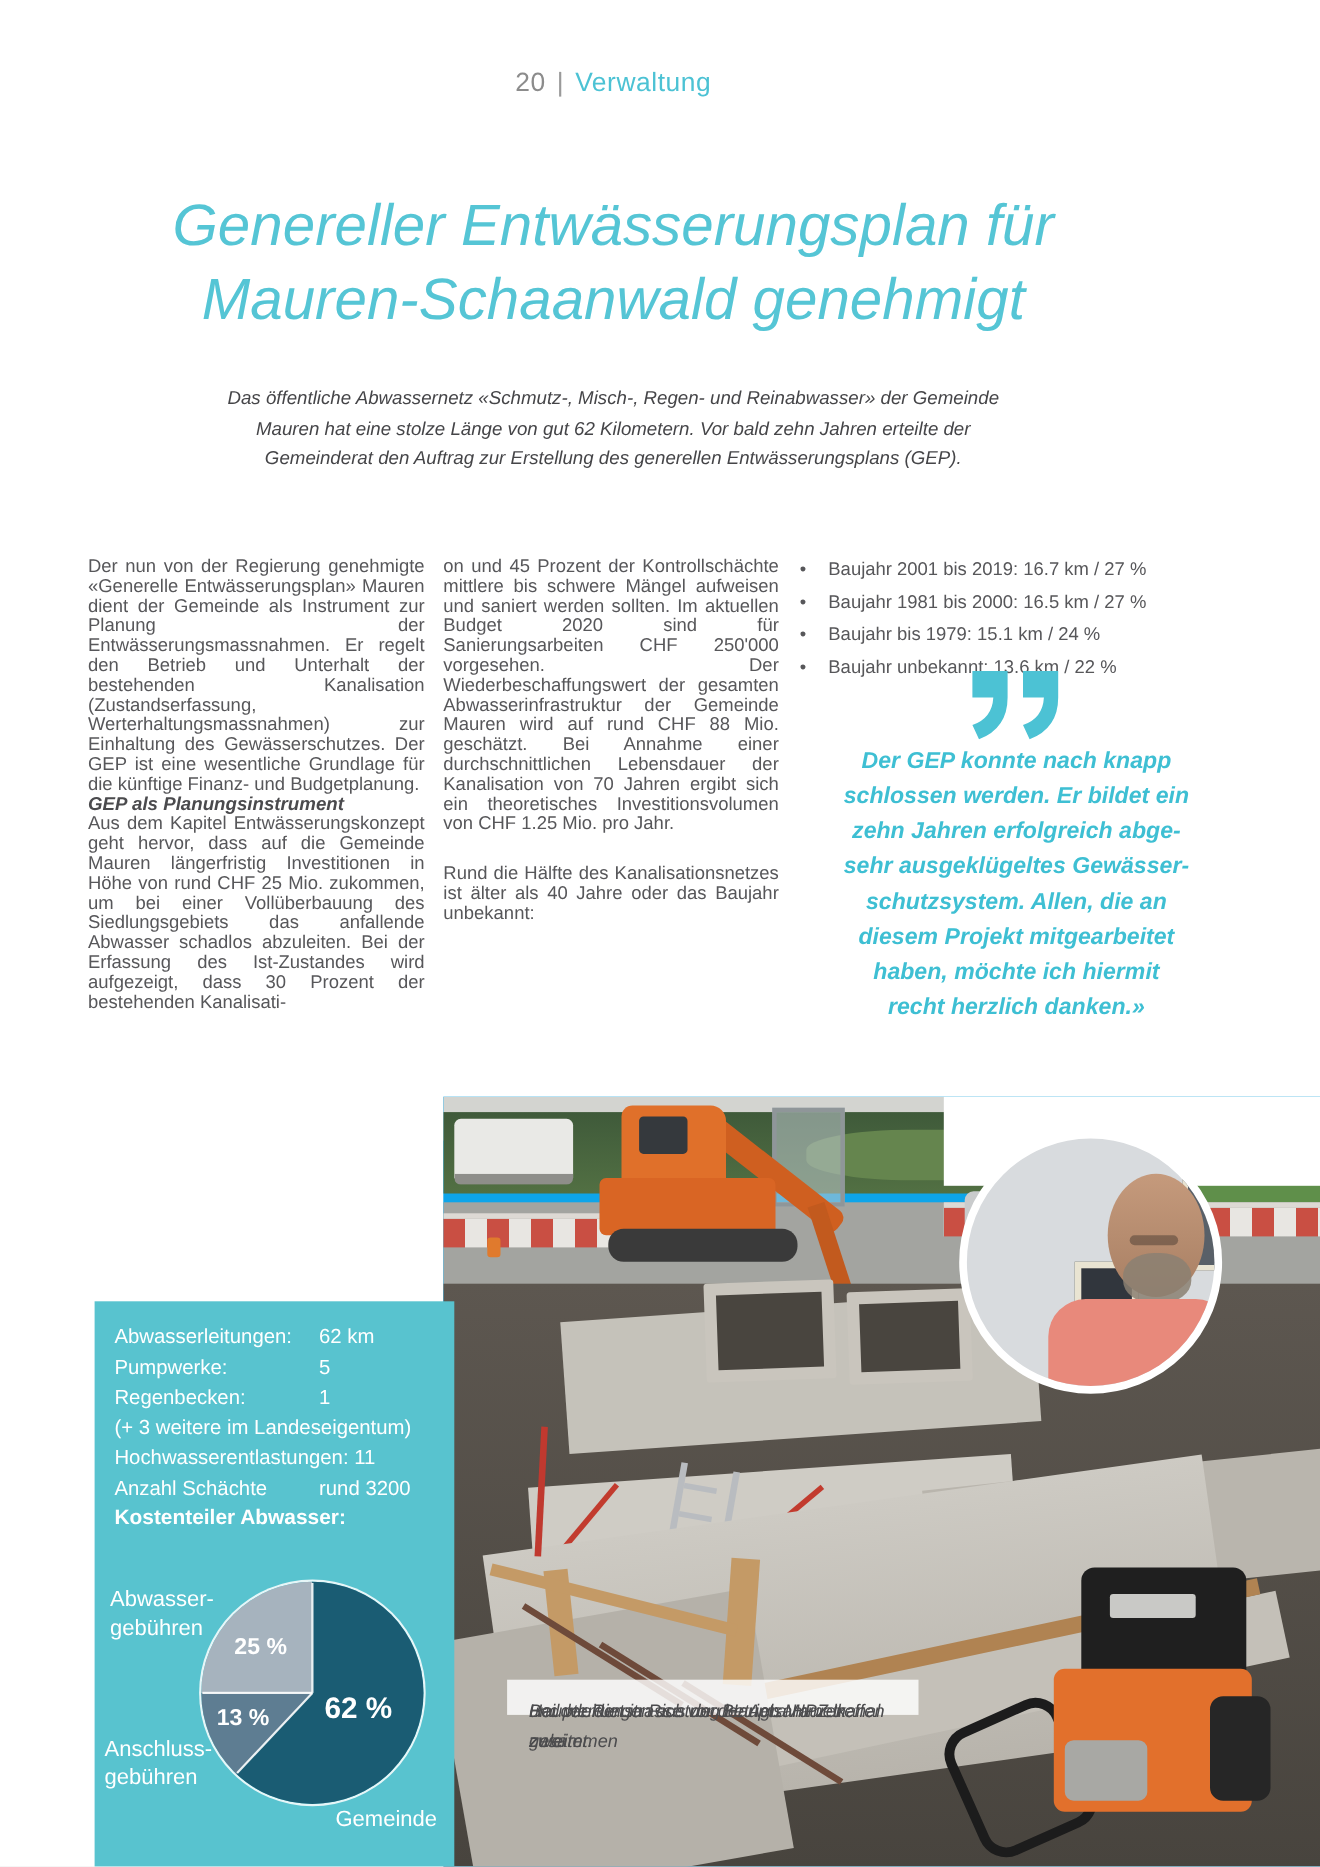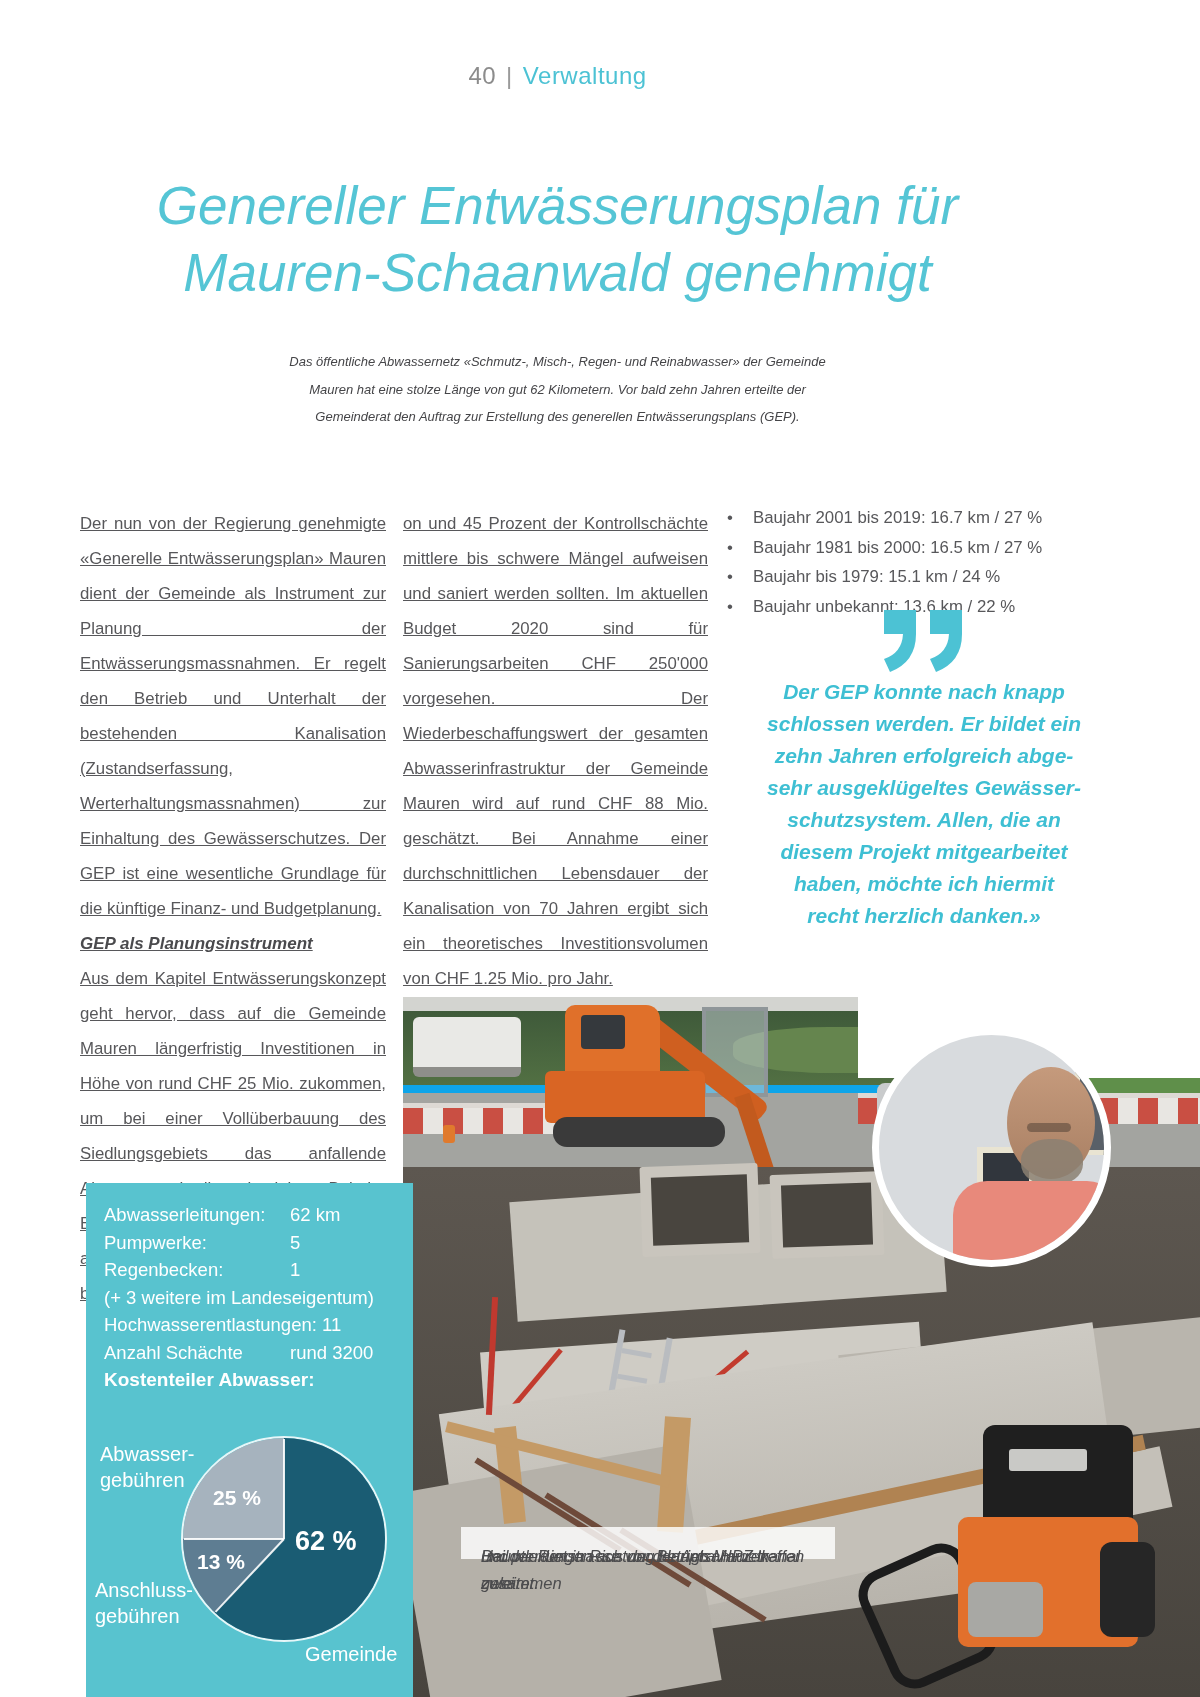--- a/index.html
+++ b/index.html
@@ -14,24 +14,24 @@
   .kicker .pagenum{color:#8c8c8c;}
   .kicker .sep{color:#9a9a9a;margin:0 10px;font-weight:300;}
   .kicker .section{color:#4CC2D4;}
 
   
   .title{left:80px;top:172px;width:955px;text-align:center;
     font-style:italic;font-size:53px;line-height:67px;color:#55C5D5;font-weight:normal;}
 
   
   .intro{left:80px;top:348px;width:955px;text-align:center;font-style:italic;
-    font-size:13px;line-height:27.5px;color:#454548;}
-
-  
-  .col{font-size:16.8px;line-height:35px;text-align:justify;color:#57575a;text-decoration:underline;}
+    font-size:17px;line-height:27.5px;color:#454548;}
+
+  
+  .col{font-size:16.8px;line-height:18px;text-align:justify;color:#57575a;}
   .col p{margin:0;}
   .col1{left:80px;top:506px;width:306px;}
   .col2{left:403px;top:506px;width:305px;}
   .col-heading{font-weight:bold;font-style:italic;font-size:17px;color:#4a4a4d;margin:27px 0 0 0;}
   .col2 .para2{margin-top:27px;}
 
   
   .bullets{left:727px;top:503px;width:400px;font-size:16.8px;line-height:29.5px;color:#57575a;}
   .bullet{display:flex;}
   .bullet .dot{width:26px;flex:0 0 26px;}
@@ -50,21 +50,21 @@
   .irow .val{position:absolute;left:186px;top:0;}
   .cost-heading{position:absolute;left:18px;top:186px;font-size:19px;font-weight:bold;}
 
   
   .pie{position:absolute;left:97px;top:255px;width:202px;height:202px;border-radius:50%;
     background:conic-gradient(#1A5C73 0deg 223.2deg,#5E7D92 223.2deg 270deg,#A6B3BE 270deg 360deg);
     box-shadow:0 0 0 2px rgba(255,255,255,.85);}
   .pie .sep{position:absolute;left:100px;top:1px;width:2px;height:100px;background:rgba(255,255,255,.9);
     transform-origin:50% 100%;}
   .pie .pct{position:absolute;font-weight:bold;color:#fff;}
-  .pct62{left:112px;top:88px;font-size:27px;}
+  .pct62{left:112px;top:100px;font-size:27px;}
   .pct25{left:30px;top:48px;font-size:21px;}
   .pct13{left:14px;top:112px;font-size:21px;}
   .pie-label{position:absolute;color:#fff;font-size:20px;line-height:26px;}
   .lab-abwasser{left:14px;top:258px;}
   .lab-anschluss{left:9px;top:394px;}
   .lab-gemeinde{left:219px;top:458px;}
 
   
   .photo{left:403px;top:997px;width:797px;height:700px;background:#0ea5e9;overflow:hidden;}
   .photo *{position:absolute;}
@@ -125,21 +125,21 @@
   .beard{left:142px;top:104px;width:62px;height:46px;border-radius:45%;background:#8b8072;opacity:.85;}
   .brow{left:148px;top:88px;width:44px;height:9px;border-radius:5px;background:#5c4a3c;opacity:.6;}
   .shirt{left:74px;top:146px;width:168px;height:100px;border-radius:34px 34px 0 0;background:#e8897b;}
 </style>
 </head>
 <body>
 
 <div class="page">
 
   <div class="abs kicker">
-    <span class="pagenum">40</span><span class="sep">|</span><span class="section">Verwaltung</span>
+    <span class="pagenum">20</span><span class="sep">|</span><span class="section">Verwaltung</span>
   </div>
 
   <div class="abs title">
     <div>Genereller Entwässerungsplan für</div>
     <div>Mauren-Schaanwald genehmigt</div>
   </div>
 
   <div class="abs intro">
     <div>Das öffentliche Abwassernetz «Schmutz-, Misch-, Regen- und Reinabwasser» der Gemeinde</div>
     <div>Mauren hat eine stolze Länge von gut 62 Kilometern. Vor bald zehn Jahren erteilte der</div>

